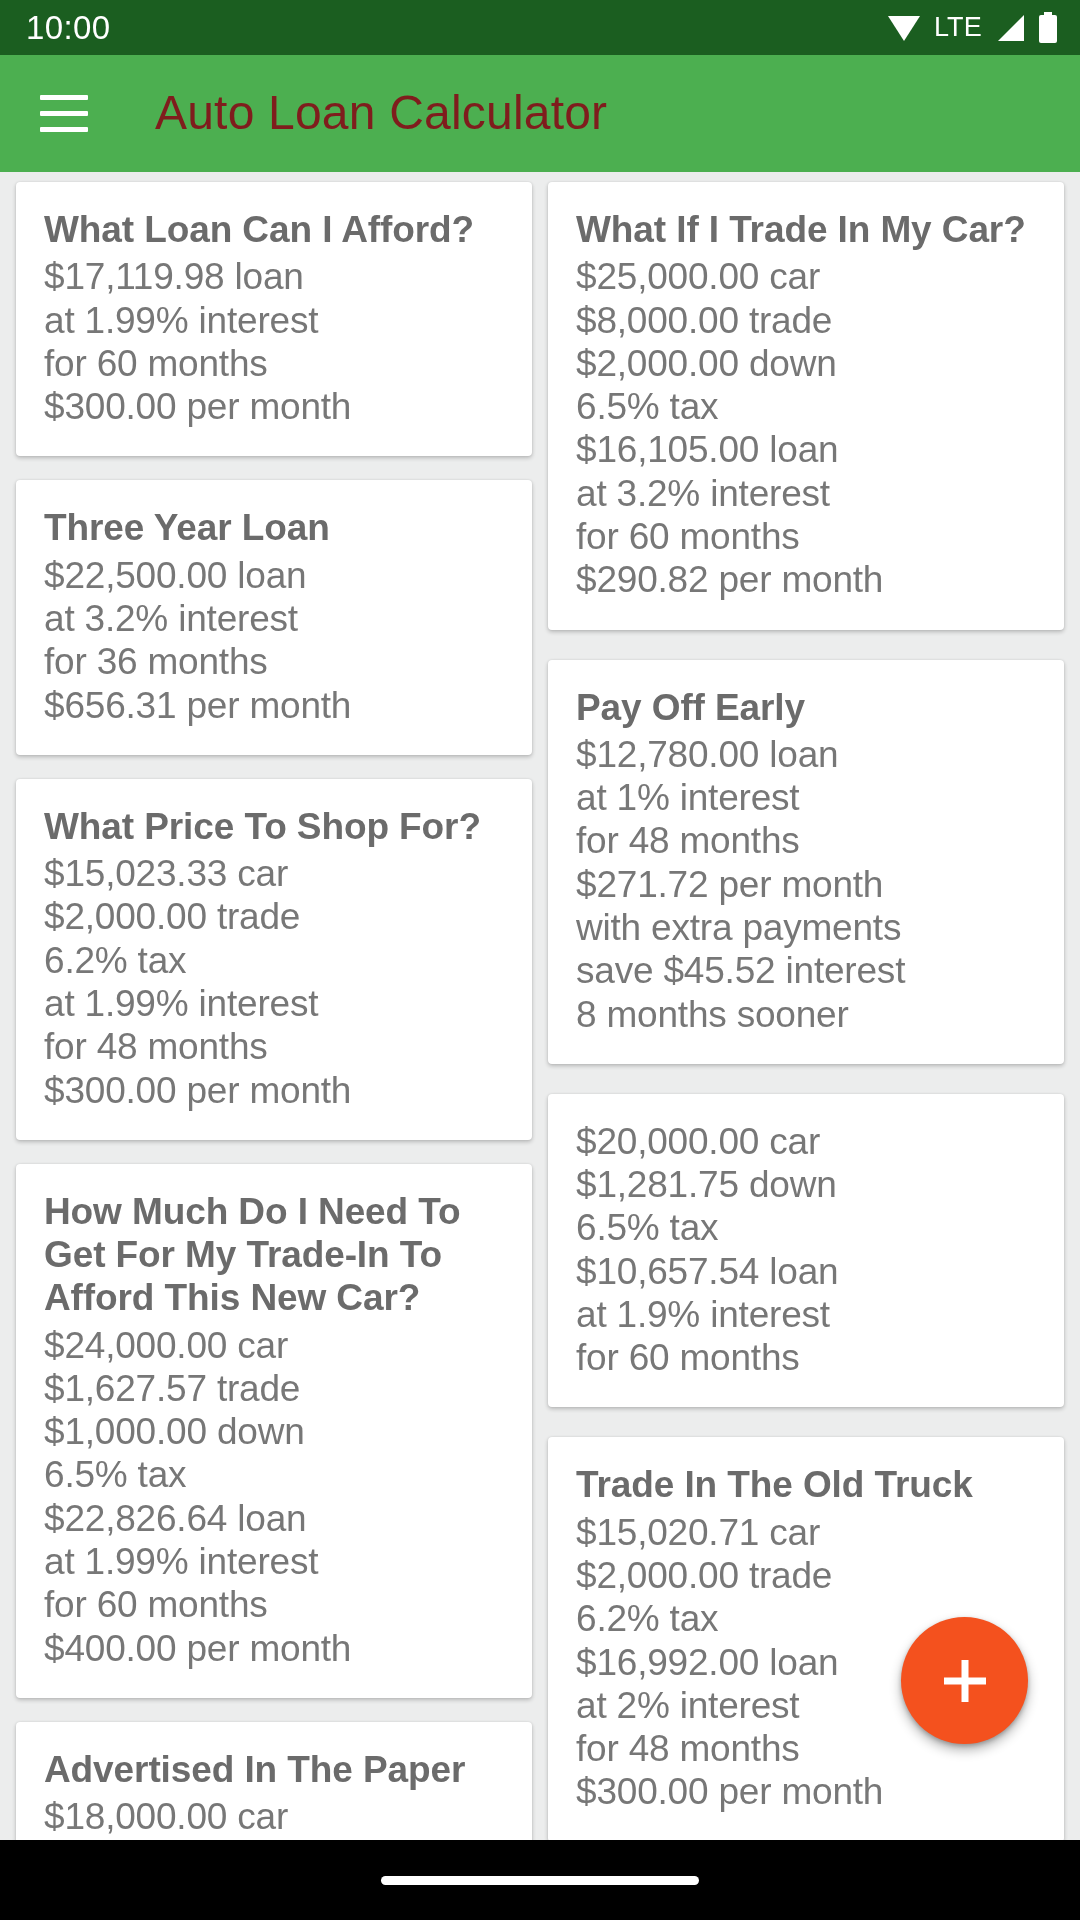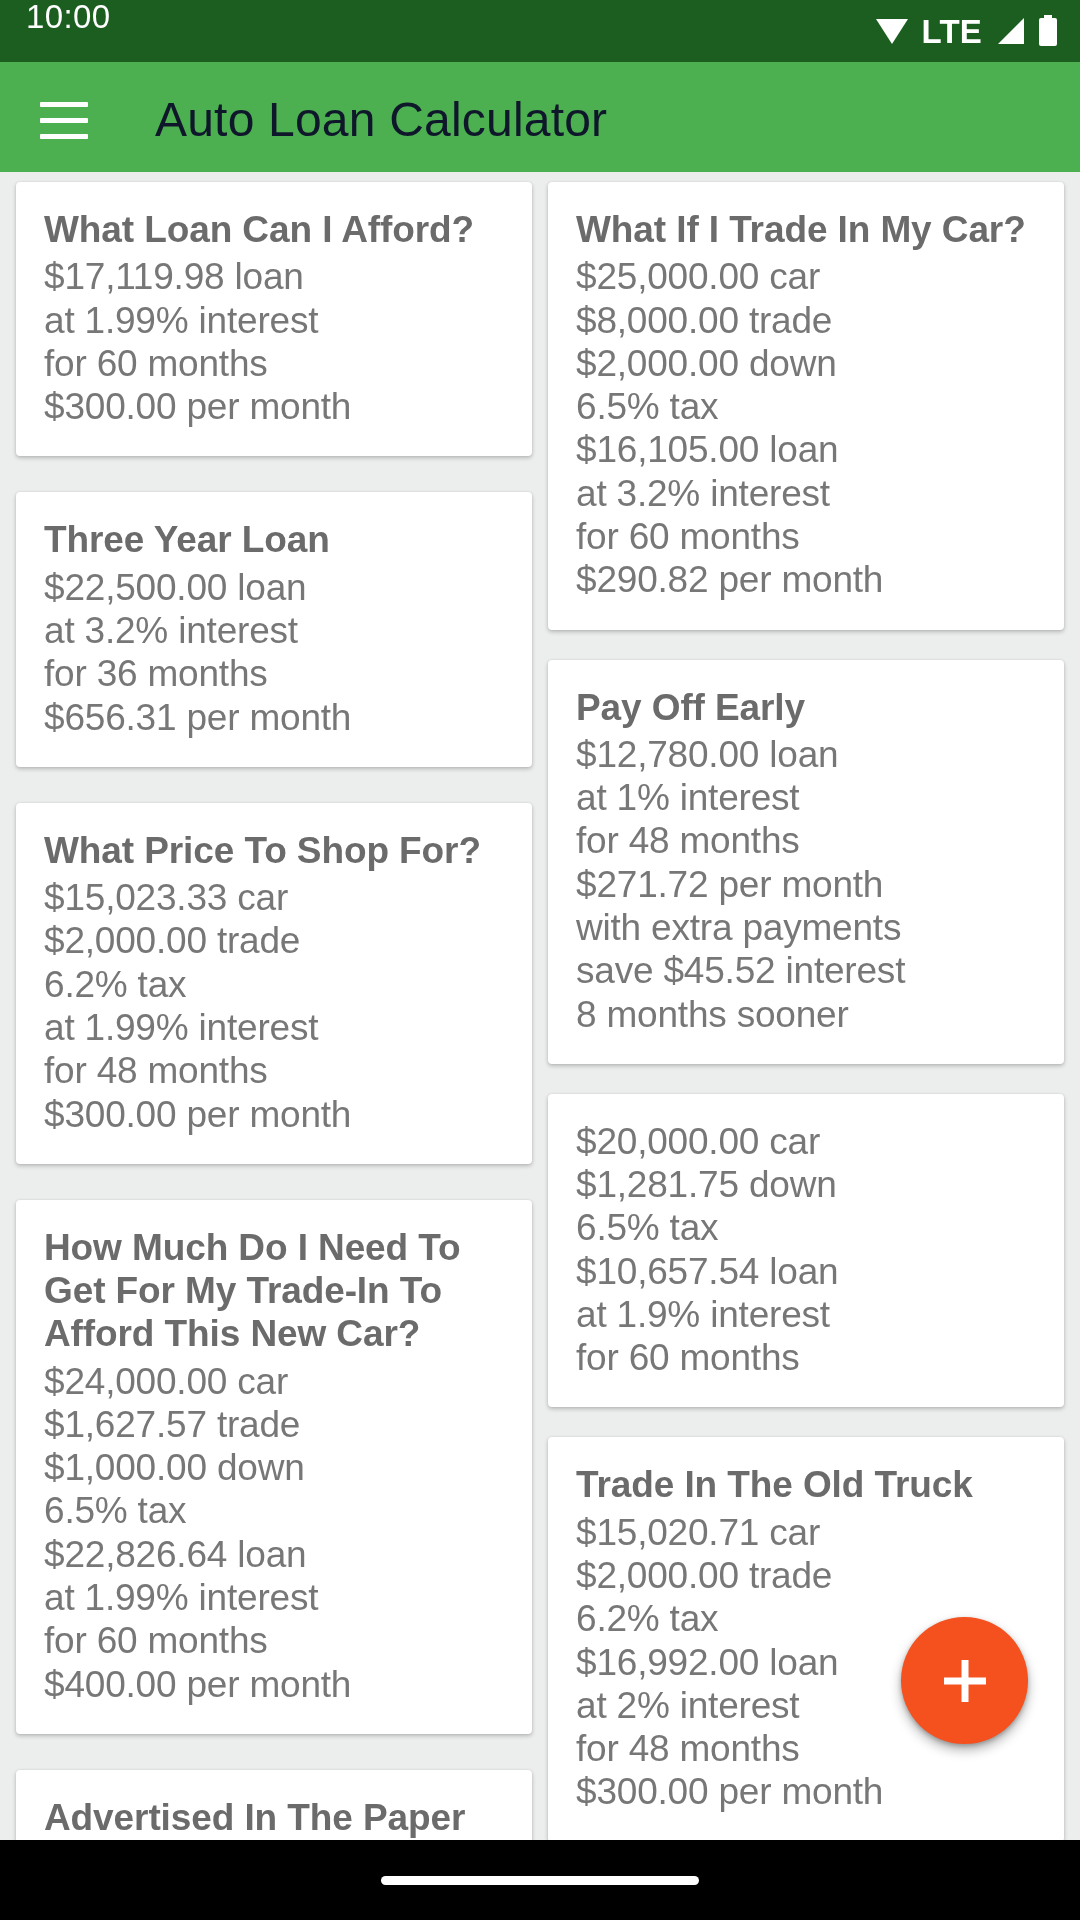--- a/index.html
+++ b/index.html
@@ -15,42 +15,43 @@
   #app {
     position: relative;
     width: 1080px;
     height: 1920px;
     background: #eceded;
     overflow: hidden;
   }
 
   
   .status-bar {
-    height: 62px;
+    height: 55px;
     background: #1b5e20;
     display: flex;
+    align-items: center;
     justify-content: space-between;
     padding: 0 22px 0 26px;
     color: #ffffff;
   }
   .status-clock {
     font-size: 33px;
     font-weight: 400;
     letter-spacing: 0.4px;
     line-height: 1;
   }
   .status-icons {
     display: flex;
     align-items: center;
     gap: 12px;
   }
   .status-icons svg { display: block; }
   .lte-label {
-    font-size: 33px;
-    font-weight: 700;
+    font-size: 27px;
+    font-weight: 400;
     letter-spacing: 0.2px;
     line-height: 1;
   }
 
   
   .app-bar {
     height: 117px;
     background: #4caf50;
     display: flex;
     align-items: center;
@@ -68,21 +69,21 @@
   }
   .menu-button span {
     display: block;
     width: 48px;
     height: 5px;
     background: #ffffff;
     border-radius: 1px;
   }
   .app-title {
     margin-left: 53px;
-    color: #0f172a;
+    color: #7f1d1d;
     font-size: 48px;
     font-weight: 400;
     letter-spacing: 0.2px;
     line-height: 1.1;
     white-space: nowrap;
   }
 
   
   .content {
     position: absolute;
@@ -101,21 +102,21 @@
     flex-direction: column;
   }
   .col-left  { padding: 10px 8px 0 16px; }
   .col-right { padding: 10px 16px 0 8px; }
 
   .card {
     background: #ffffff;
     border-radius: 4px;
     box-shadow: 0 2px 4px rgba(0,0,0,0.22), 0 0 2px rgba(0,0,0,0.10);
     padding: 26px 28px 28px 28px;
-    margin-bottom: 36px;
+    margin-bottom: 24px;
     cursor: pointer;
   }
   .col-right .card { margin-bottom: 30px; }
 
   .card-title {
     color: #6b6b6b;
     font-size: 37px;
     font-weight: bold;
     line-height: 1.17;
     margin-bottom: 4px;

